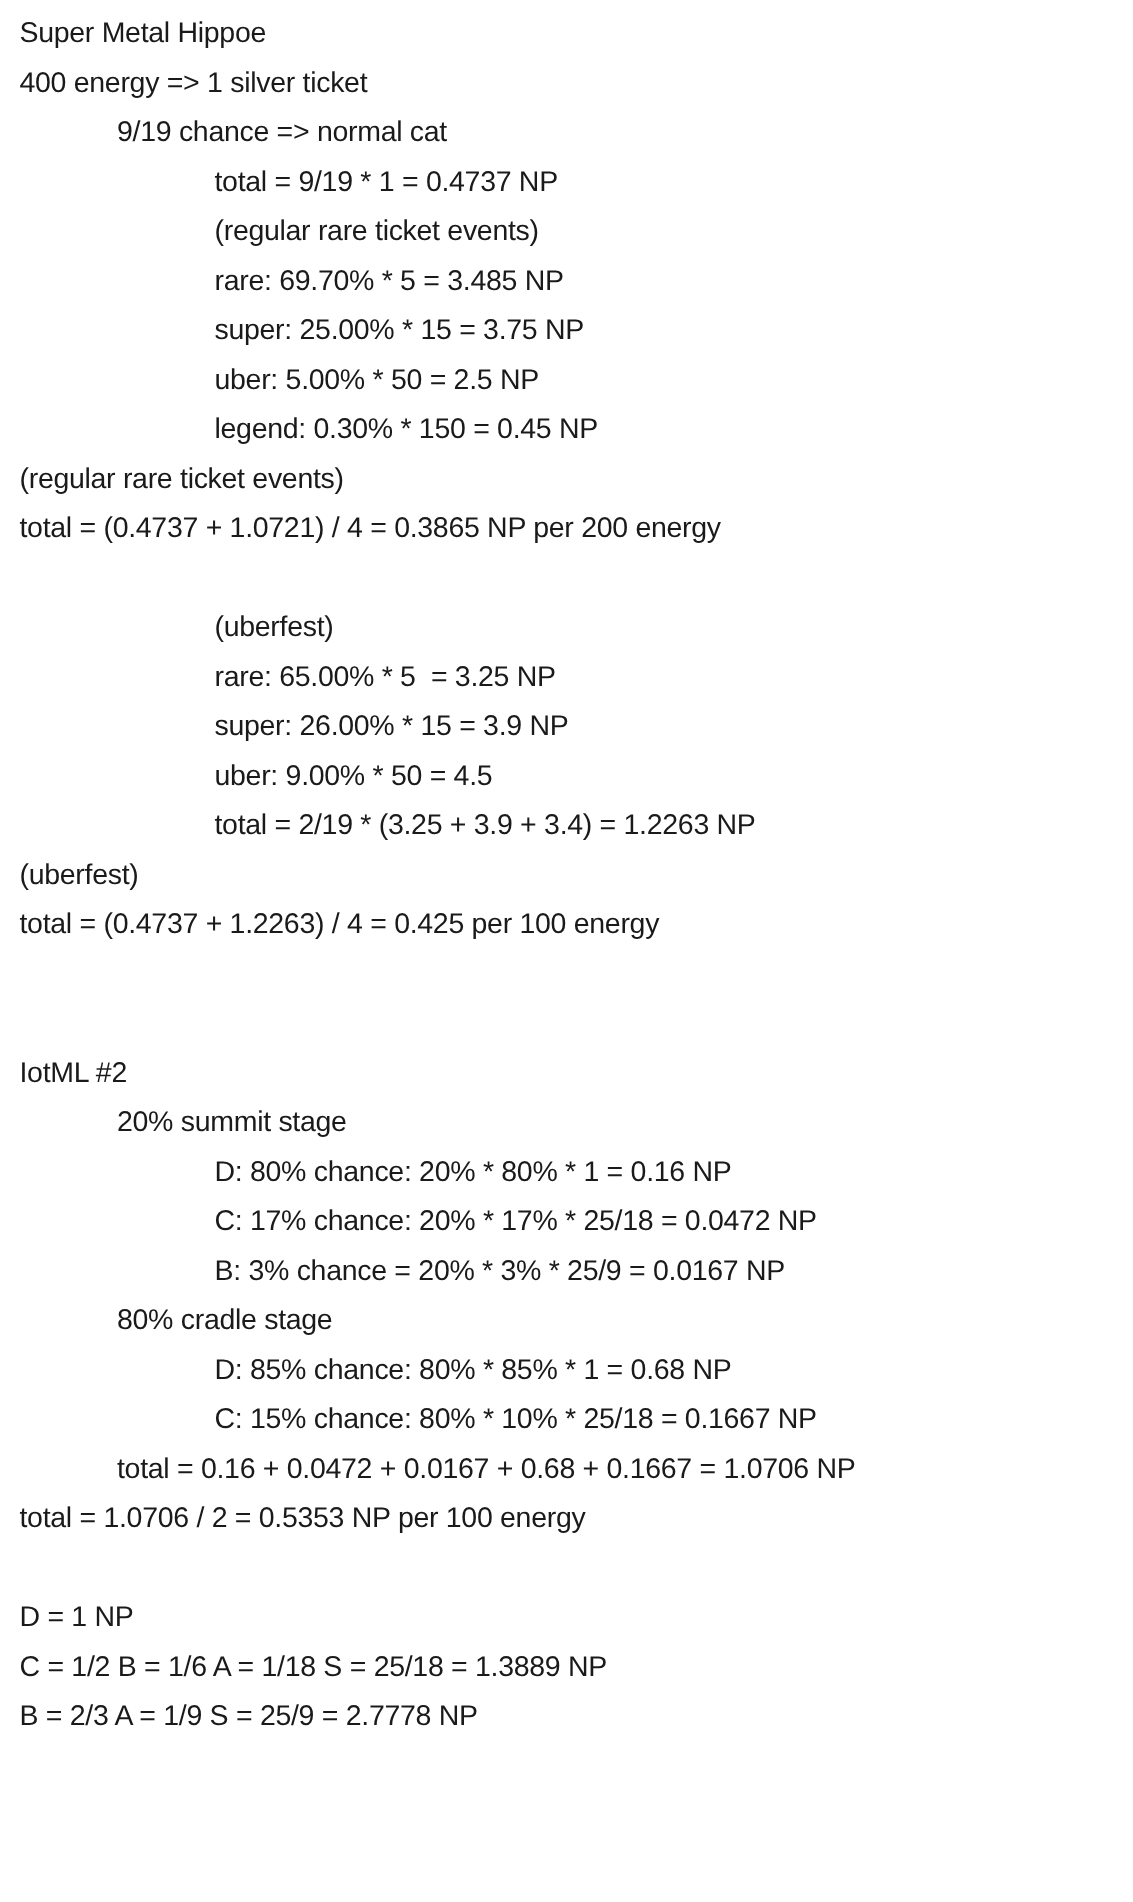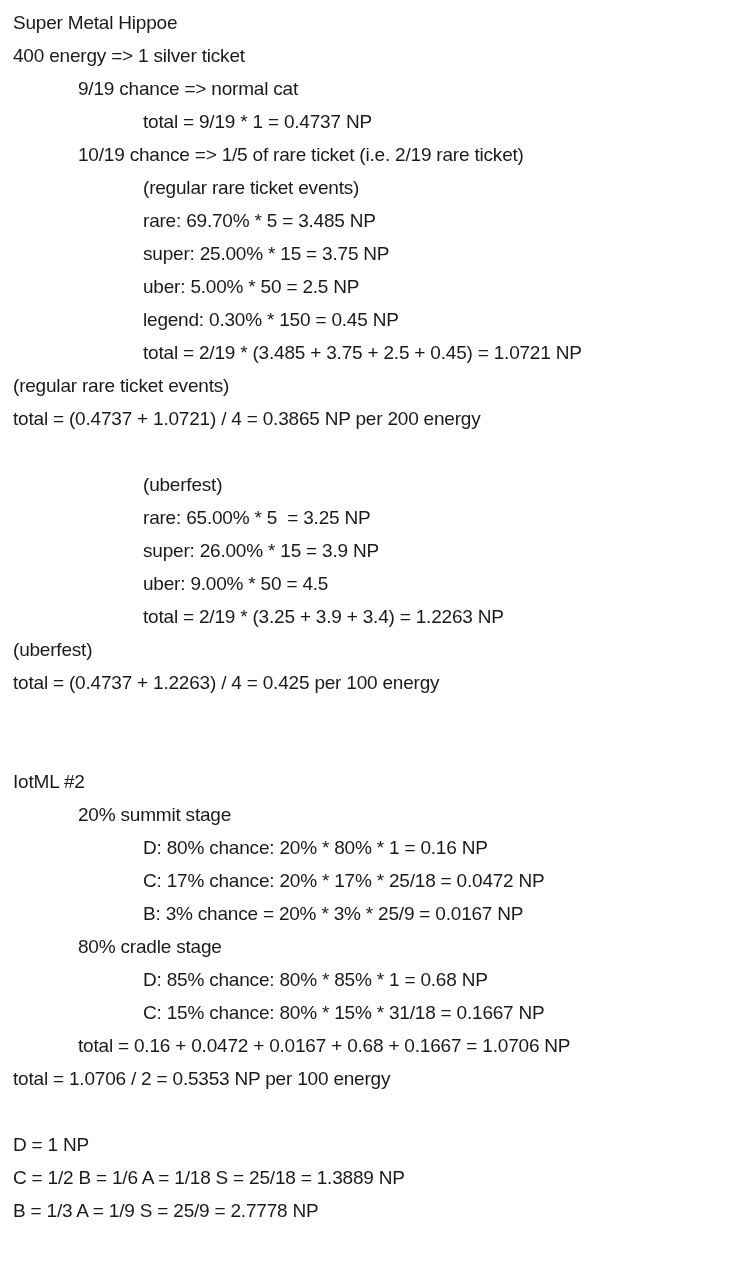--- a/index.html
+++ b/index.html
@@ -31,46 +31,44 @@
   .indent-2 { padding-left: 130px; }
 </style>
 </head>
 <body>
 
 <main class="doc">
     <div class="line indent-0">Super Metal Hippoe</div>
     <div class="line indent-0">400 energy =&gt; 1 silver ticket</div>
     <div class="line indent-1">9/19 chance =&gt; normal cat</div>
     <div class="line indent-2">total = 9/19 * 1 = 0.4737 NP</div>
-    <div class="line indent-1">10/19 chance =&gt; 1/5 of rare ticket (i.e. 2/19 rare ticket)</div>
     <div class="line indent-2">(regular rare ticket events)</div>
     <div class="line indent-2">rare: 69.70% * 5 = 3.485 NP</div>
     <div class="line indent-2">super: 25.00% * 15 = 3.75 NP</div>
     <div class="line indent-2">uber: 5.00% * 50 = 2.5 NP</div>
     <div class="line indent-2">legend: 0.30% * 150 = 0.45 NP</div>
-    <div class="line indent-2">total = 2/19 * (3.485 + 3.75 + 2.5 + 0.45) = 1.0721 NP</div>
     <div class="line indent-0">(regular rare ticket events)</div>
     <div class="line indent-0">total = (0.4737 + 1.0721) / 4 = 0.3865 NP per 200 energy</div>
     <div class="line indent-0"></div>
     <div class="line indent-2">(uberfest)</div>
     <div class="line indent-2">rare: 65.00% * 5  = 3.25 NP</div>
     <div class="line indent-2">super: 26.00% * 15 = 3.9 NP</div>
     <div class="line indent-2">uber: 9.00% * 50 = 4.5</div>
     <div class="line indent-2">total = 2/19 * (3.25 + 3.9 + 3.4) = 1.2263 NP</div>
     <div class="line indent-0">(uberfest)</div>
     <div class="line indent-0">total = (0.4737 + 1.2263) / 4 = 0.425 per 100 energy</div>
     <div class="line indent-0"></div>
     <div class="line indent-0"></div>
     <div class="line indent-0">IotML #2</div>
     <div class="line indent-1">20% summit stage</div>
     <div class="line indent-2">D: 80% chance: 20% * 80% * 1 = 0.16 NP</div>
     <div class="line indent-2">C: 17% chance: 20% * 17% * 25/18 = 0.0472 NP</div>
     <div class="line indent-2">B: 3% chance = 20% * 3% * 25/9 = 0.0167 NP</div>
     <div class="line indent-1">80% cradle stage</div>
     <div class="line indent-2">D: 85% chance: 80% * 85% * 1 = 0.68 NP</div>
-    <div class="line indent-2">C: 15% chance: 80% * 15% * 31/18 = 0.1667 NP</div>
+    <div class="line indent-2">C: 15% chance: 80% * 10% * 25/18 = 0.1667 NP</div>
     <div class="line indent-1">total = 0.16 + 0.0472 + 0.0167 + 0.68 + 0.1667 = 1.0706 NP</div>
     <div class="line indent-0">total = 1.0706 / 2 = 0.5353 NP per 100 energy</div>
     <div class="line indent-0"></div>
     <div class="line indent-0">D = 1 NP</div>
     <div class="line indent-0">C = 1/2 B = 1/6 A = 1/18 S = 25/18 = 1.3889 NP</div>
-    <div class="line indent-0">B = 1/3 A = 1/9 S = 25/9 = 2.7778 NP</div>
+    <div class="line indent-0">B = 2/3 A = 1/9 S = 25/9 = 2.7778 NP</div>
   </main>
 
 </body></html>

